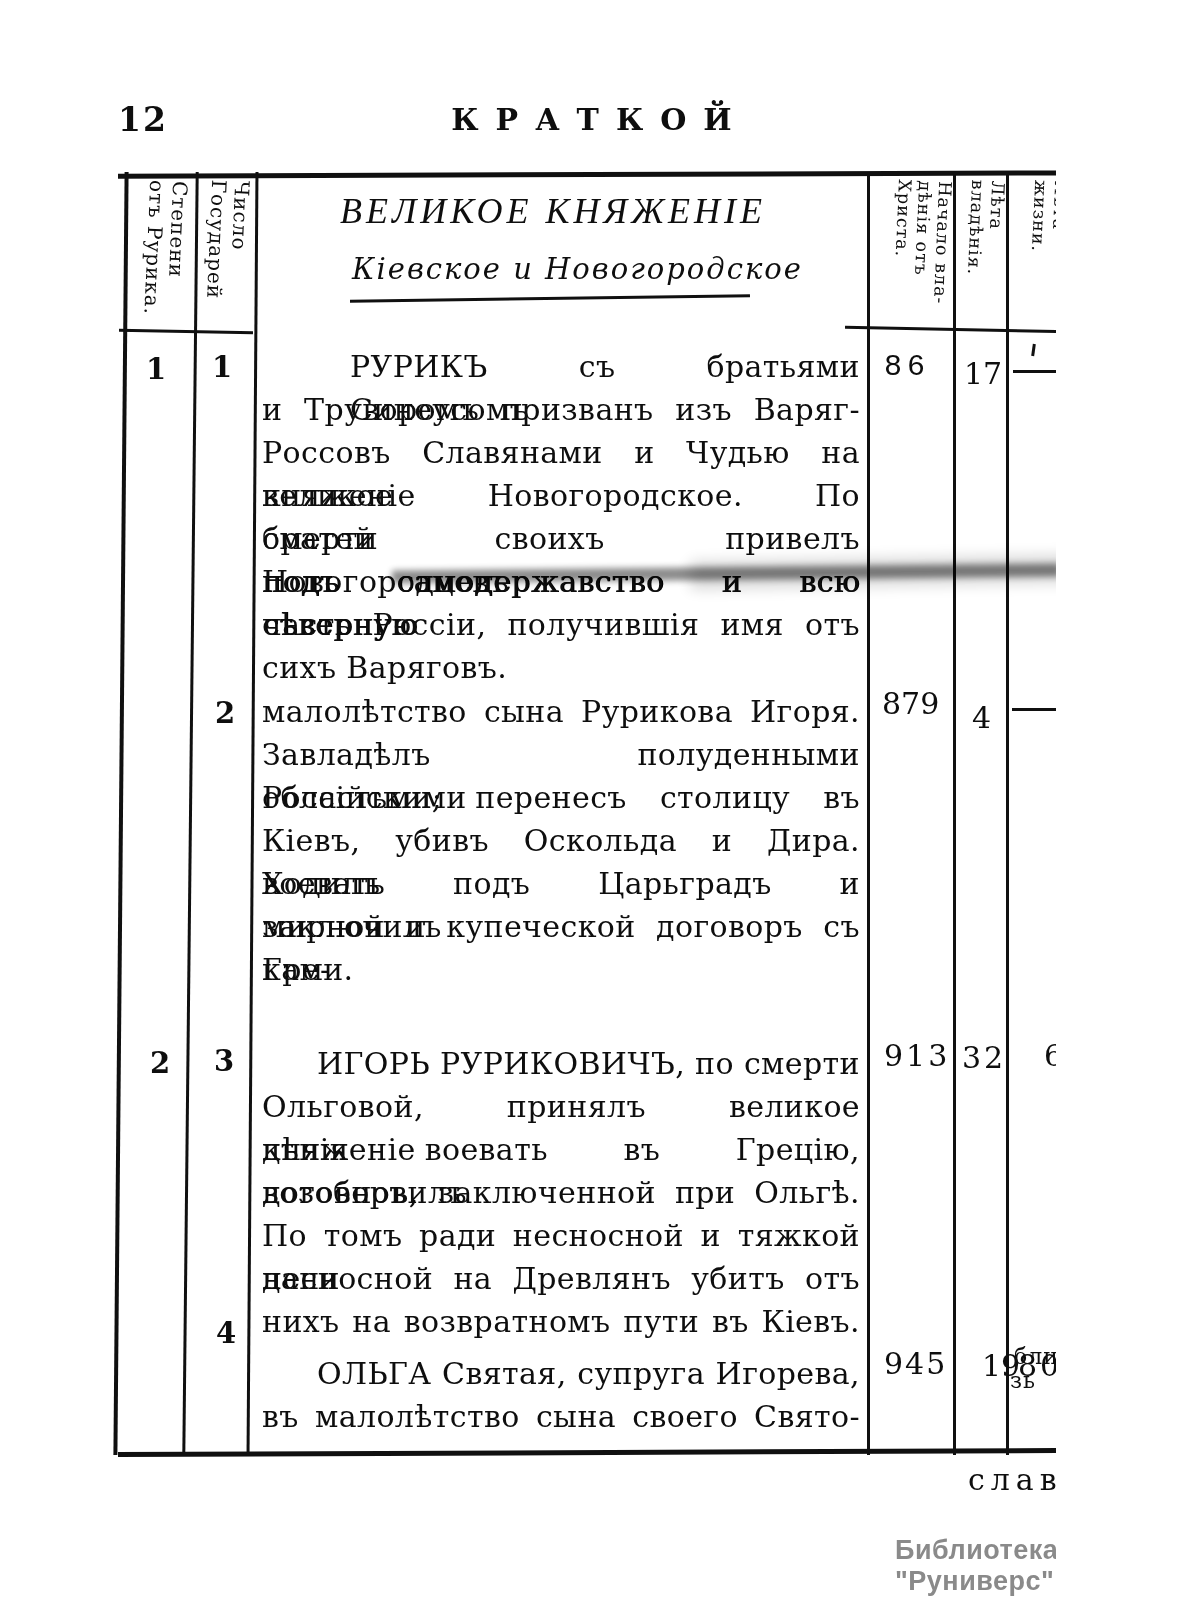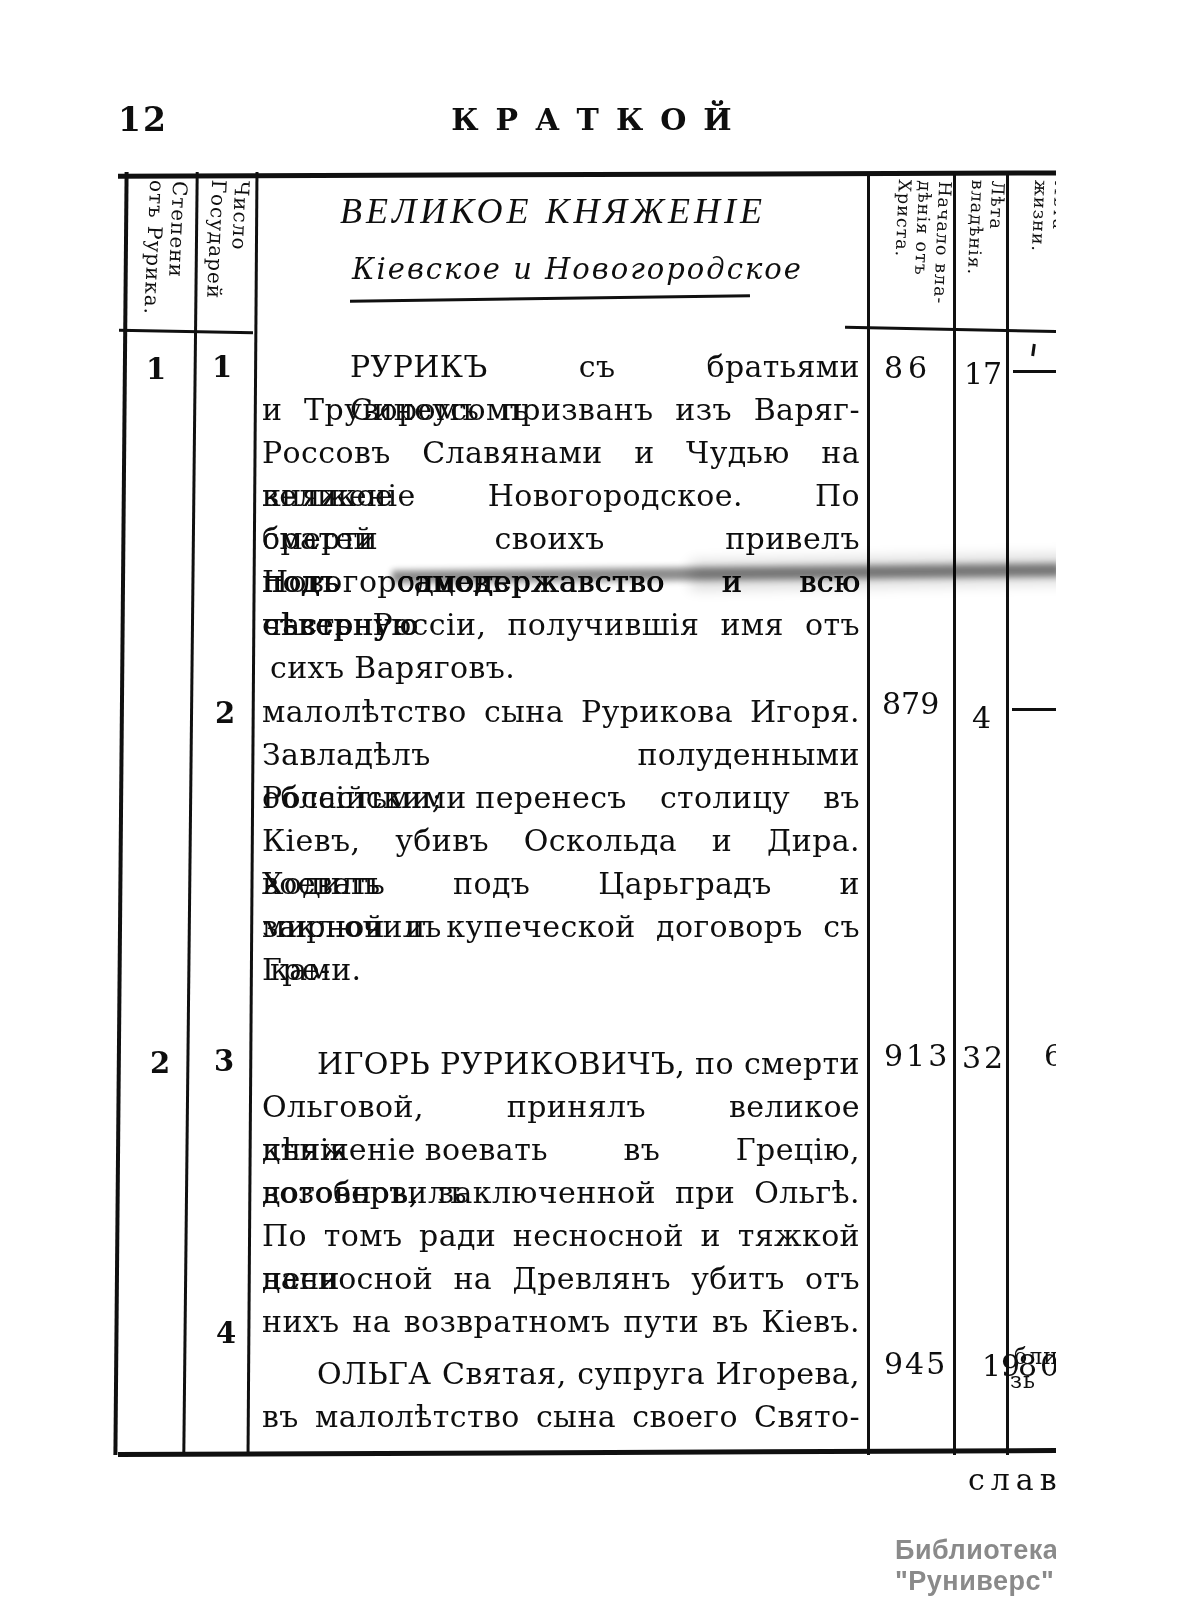--- a/index.html
+++ b/index.html
@@ -25,21 +25,21 @@
   .vcell-sm{font-size:17.5px;}
   
   .gtitle{left:340px;top:190px;width:440px;font-style:italic;font-size:36px;
           letter-spacing:4px;white-space:nowrap;font-family:Liberation Serif, serif;}
   .gsub{left:352px;top:252px;width:420px;font-style:italic;font-size:29px;
         letter-spacing:2px;white-space:nowrap;}
   
   .entry-text{left:262px;width:598px;font-size:30px;line-height:43px;letter-spacing:0.4px;}
   .tline{text-align:justify;text-align-last:justify;text-justify:inter-word;height:43px;
          white-space:normal;overflow:visible;}
-  .tline.short{text-align-last:left;margin-left:8px;}
+  .tline.short{text-align-last:left;}
   .tline.ind{padding-left:55px;}
   .tline.ind-lg{padding-left:88px;}
   .tline.struck{text-shadow:1px 0 0 #000;}
   
   .num{font-size:30px;white-space:nowrap;}
   .num-b{font-weight:bold;font-size:29px;}
   .note{font-size:22px;white-space:nowrap;letter-spacing:1px;margin-top:44px;}
   
   .smudge1{left:392px;top:567px;width:668px;height:13px;background:#000;opacity:.45;
            filter:blur(3px);transform:rotate(-0.6deg);}
@@ -102,21 +102,21 @@
   <div class="abs entry-text" style="top:345px;">
     <div class="tline ind-lg">РУРИКЪ съ братьями Синеусомъ</div>
     <div class="tline">и Труворомъ призванъ изъ Варяг-</div>
     <div class="tline">Россовъ Славянами и Чудью на великое</div>
     <div class="tline">княженіе Новогородское. По смерти</div>
     <div class="tline">братей своихъ привелъ Новогородцевъ</div>
     <div class="tline struck">подъ самодержавство и всю сѣверную</div>
     <div class="tline">часть Россіи, получившія имя отъ</div>
     <div class="tline short">сихъ Варяговъ.</div>
   </div>
-  <div class="abs num" style="left:884px;top:350px;letter-spacing:5px;">86</div>
+  <div class="abs num" style="left:884px;top:350px;letter-spacing:5px;font-family:Liberation Mono, monospace;">86</div>
   <div class="abs num" style="left:964px;top:356px;">17</div>
   <div class="abs tick" style="left:1032px;top:344px;"></div>
   <div class="abs rule" style="left:1013px;top:370px;width:50px;height:3px;"></div>
 
   <div class="abs num num-b" style="left:215px;top:696px;">2</div>
   <div class="abs entry-text" style="top:690px;">
     <div class="tline">малолѣтство сына Рурикова Игоря.</div>
     <div class="tline">Завладѣлъ полуденными Россійскими</div>
     <div class="tline">областьми; перенесъ столицу въ</div>
     <div class="tline">Кіевъ, убивъ Оскольда и Дира. Ходилъ</div>

